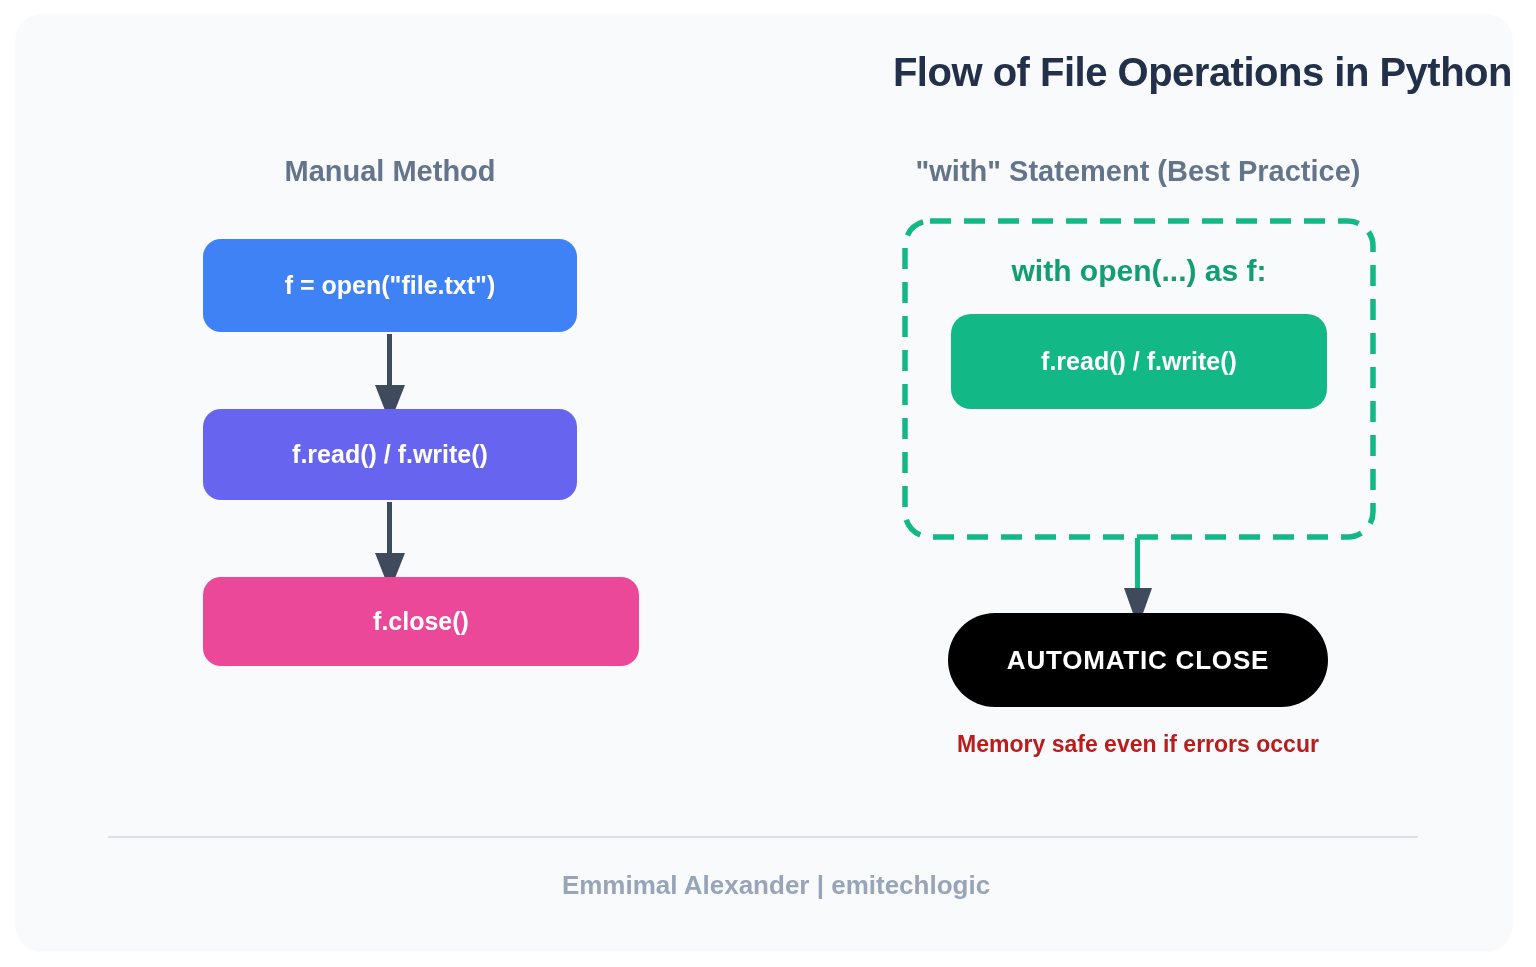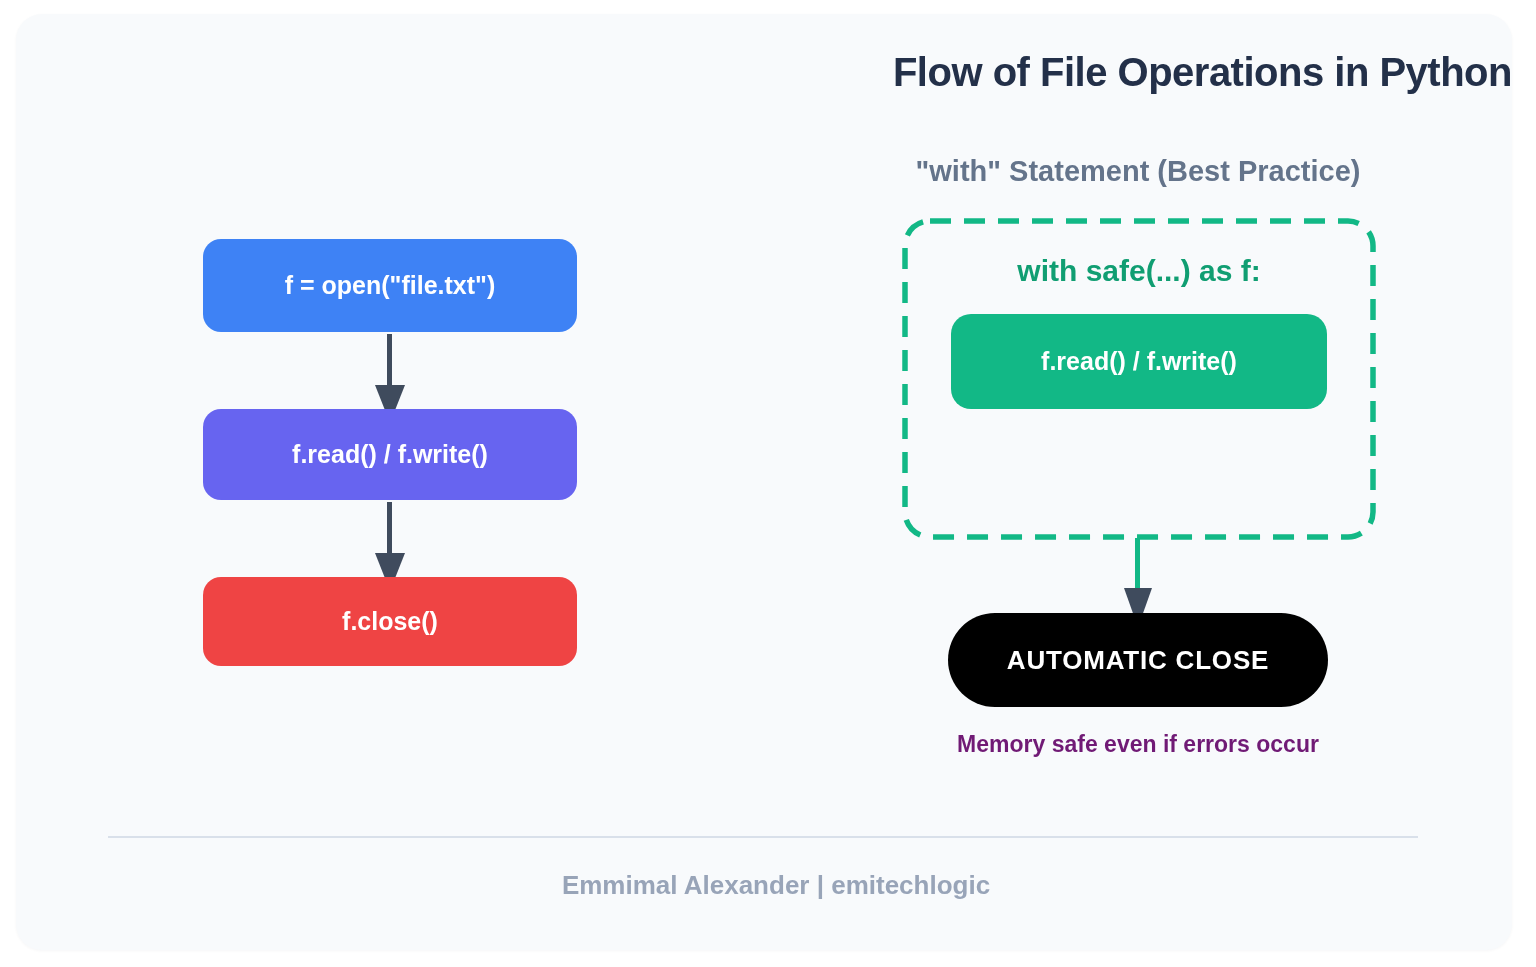--- a/index.html
+++ b/index.html
@@ -38,21 +38,21 @@
 
   .node {
     position: absolute;
     display: flex; align-items: center; justify-content: center;
     color: #ffffff;
     font-size: 25px; font-weight: 700;
     border-radius: 18px;
   }
   .node.blue   { left: 187px; top: 225px; width: 374px; height: 93px; background: #3e82f5; }
   .node.purple { left: 187px; top: 395px; width: 374px; height: 91px; background: #6764f0; }
-  .node.red    { left: 187px; top: 563px; width: 374px; height: 89px; background: #ef4444; }
+  .node.red    { left: 187px; top: 563px; width: 436px; height: 89px; background: #ec4899; }
   .node.green  { left: 935px; top: 300px; width: 376px; height: 95px; background: #12b886; border-radius: 20px; }
 
   .arrow-stem {
     position: absolute;
     width: 5px;
     background: #3f4b5d;
   }
   .arrow-stem.a1 { left: 371px; top: 320px; height: 52px; }
   .arrow-stem.a2 { left: 371px; top: 488px; height: 52px; }
   .arrow-head {
@@ -100,21 +100,21 @@
     color: #ffffff;
     font-size: 26px; font-weight: 700;
     letter-spacing: 0.8px;
   }
   .caption {
     position: absolute;
     left: 1122px; top: 717px;
     transform: translateX(-50%);
     white-space: nowrap;
     font-size: 23px; font-weight: 700;
-    color: #701a75;
+    color: #b91c1c;
   }
   .divider {
     position: absolute;
     left: 92px; top: 822px;
     width: 1310px; height: 2px;
     background: #d9e0ea;
   }
   .footer-credit {
     position: absolute;
     left: 12px; top: 856px; width: 100%;
@@ -123,20 +123,21 @@
     color: #98a4b8;
   }
 </style>
 </head>
 <body>
 
 <div class="card">
 
   <div class="page-title">Flow of File Operations in Python</div>
 
+  <div class="col-header manual">Manual Method</div>
   <div class="col-header with">"with" Statement (Best Practice)</div>
 
   <div class="node blue">
     <span>f = open("file.txt")</span>
   </div>
   <div class="arrow-stem a1"></div>
   <div class="arrow-head a1"></div>
 
   <div class="node purple">
     <span>f.read() / f.write()</span>
@@ -145,21 +146,21 @@
   <div class="arrow-head a2"></div>
 
   <div class="node red">
     <span>f.close()</span>
   </div>
 
   <div class="with-block">
     <svg width="474" height="322">
       <rect x="3" y="3" width="468" height="316" rx="25" ry="25" fill="none" stroke="#12b886" stroke-width="5.5" stroke-dasharray="21 13"></rect>
     </svg>
-    <div class="with-label">with safe(...) as f:</div>
+    <div class="with-label">with open(...) as f:</div>
   </div>
 
   <div class="node green">
     <span>f.read() / f.write()</span>
   </div>
 
   <div class="green-stem"></div>
   <div class="green-arrow-head"></div>
 
   <div class="pill">

